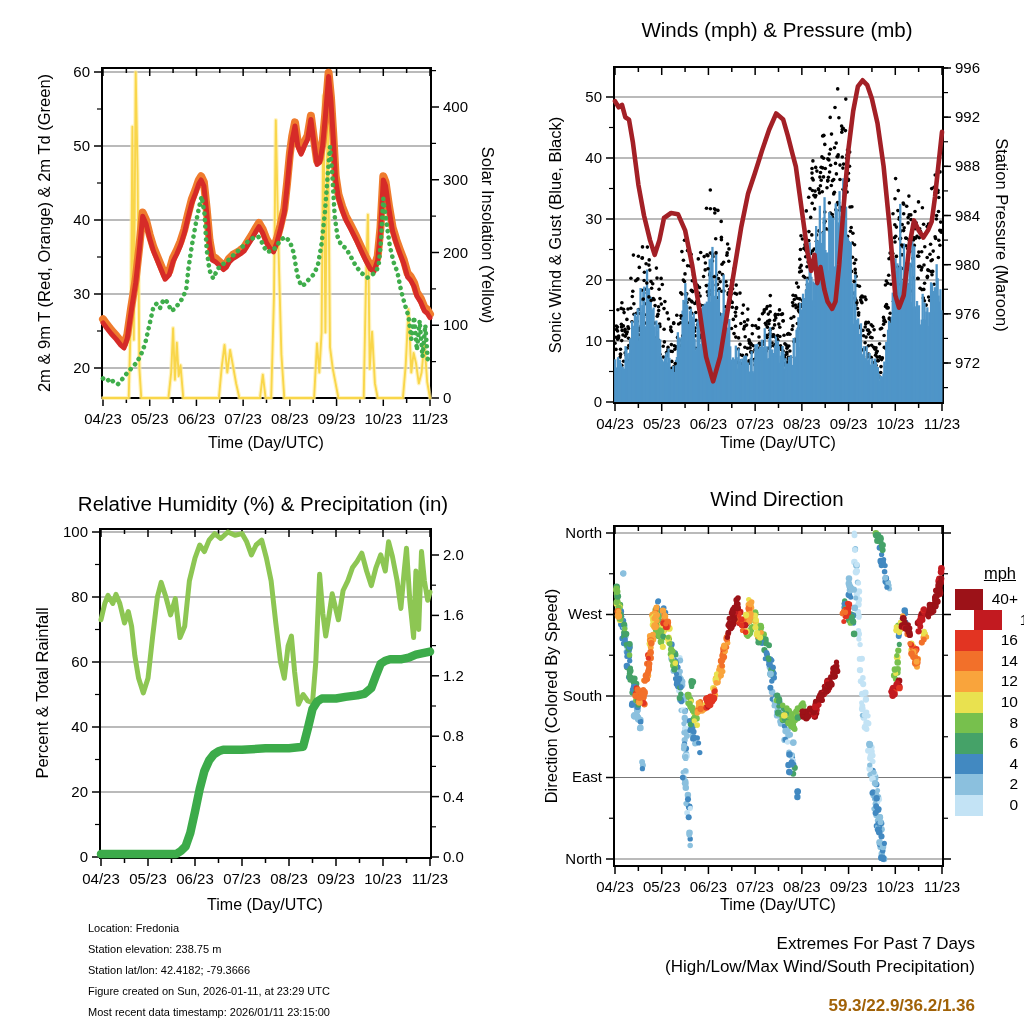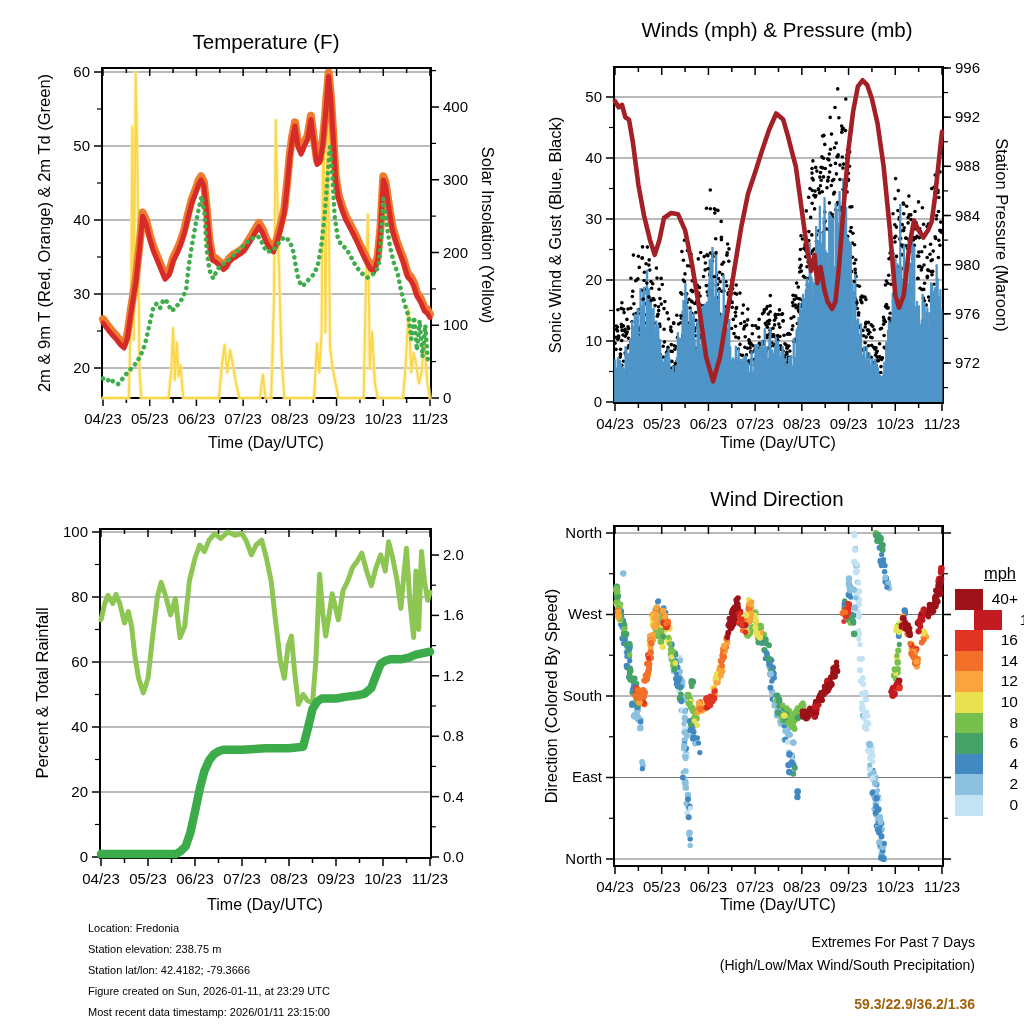--- a/index.html
+++ b/index.html
@@ -6,21 +6,21 @@
   #page{position:relative;width:1024px;height:1024px;background:#ffffff;overflow:hidden;
         font-family:"Liberation Sans", sans-serif;color:#000;}
   #plot-svg{position:absolute;left:0;top:0;}
   .t{position:absolute;white-space:nowrap;}
   .title{font-size:20.5px;text-align:center;}
   .ylab{font-size:16.5px;text-align:center;width:360px;height:20px;}
   .rotL{transform:rotate(-90deg);}
   .rotR{transform:rotate(90deg);}
   .xlab{font-size:16px;text-align:center;width:300px;}
   .fline{font-size:11px;}
-  .exline{font-size:14px;text-align:right;width:420px;}
+  .exline{font-size:17px;text-align:right;width:420px;}
   .exval{font-weight:bold;}
   #legend-title{font-size:16.5px;text-align:right;width:48px;text-decoration:underline;}
   .leg-swatch{position:absolute;left:0;width:28px;height:20.6px;}
   .leg-label{position:absolute;left:29px;width:34px;text-align:right;font-size:15.5px;line-height:20.6px;}
   .leg-row{position:absolute;left:0;width:70px;height:20.6px;}
 </style>
 </head>
 <body>
 
 <div id="page">
@@ -2852,22 +2852,22 @@
           <circle cx="938.6" cy="588.0" r="2.66" fill="#9c1218"></circle>
           <circle cx="941.3" cy="578.3" r="2.87" fill="#9c1218"></circle>
           <circle cx="935.5" cy="606.4" r="2.70" fill="#9c1218"></circle>
           <circle cx="937.9" cy="584.9" r="2.55" fill="#9c1218"></circle>
           <circle cx="935.9" cy="596.0" r="3.11" fill="#9c1218"></circle>
           <circle cx="939.8" cy="590.1" r="3.10" fill="#9c1218"></circle>
         </g>
       </g>
   </svg>
 
-  <div class="t title" style="left:16px;top:30px;width:500px;">Temperature (F)</div>
   <div class="t title" style="left:527px;top:18px;width:500px;">Winds (mph) &amp; Pressure (mb)</div>
+  <div class="t title" style="left:8px;top:492px;width:510px;">Relative Humidity (%) &amp; Precipitation (in)</div>
   <div class="t title" style="left:527px;top:487px;width:500px;">Wind Direction</div>
 
   <div class="t ylab rotL" style="left:-135px;top:223px;">2m &amp; 9m T (Red, Orange) &amp; 2m Td (Green)</div>
   <div class="t ylab rotR" style="left:307px;top:225px;">Solar Insolation (Yellow)</div>
   <div class="t ylab rotL" style="left:376px;top:225px;">Sonic Wind &amp; Gust (Blue, Black)</div>
   <div class="t ylab rotR" style="left:821px;top:225px;">Station Pressure (Maroon)</div>
   <div class="t ylab rotL" style="left:-137px;top:683px;">Percent &amp; Total Rainfall</div>
   <div class="t ylab rotL" style="left:372px;top:686px;">Direction (Colored By Speed)</div>
 
   <div class="t xlab" style="left:116px;top:434px;">Time (Day/UTC)</div>

